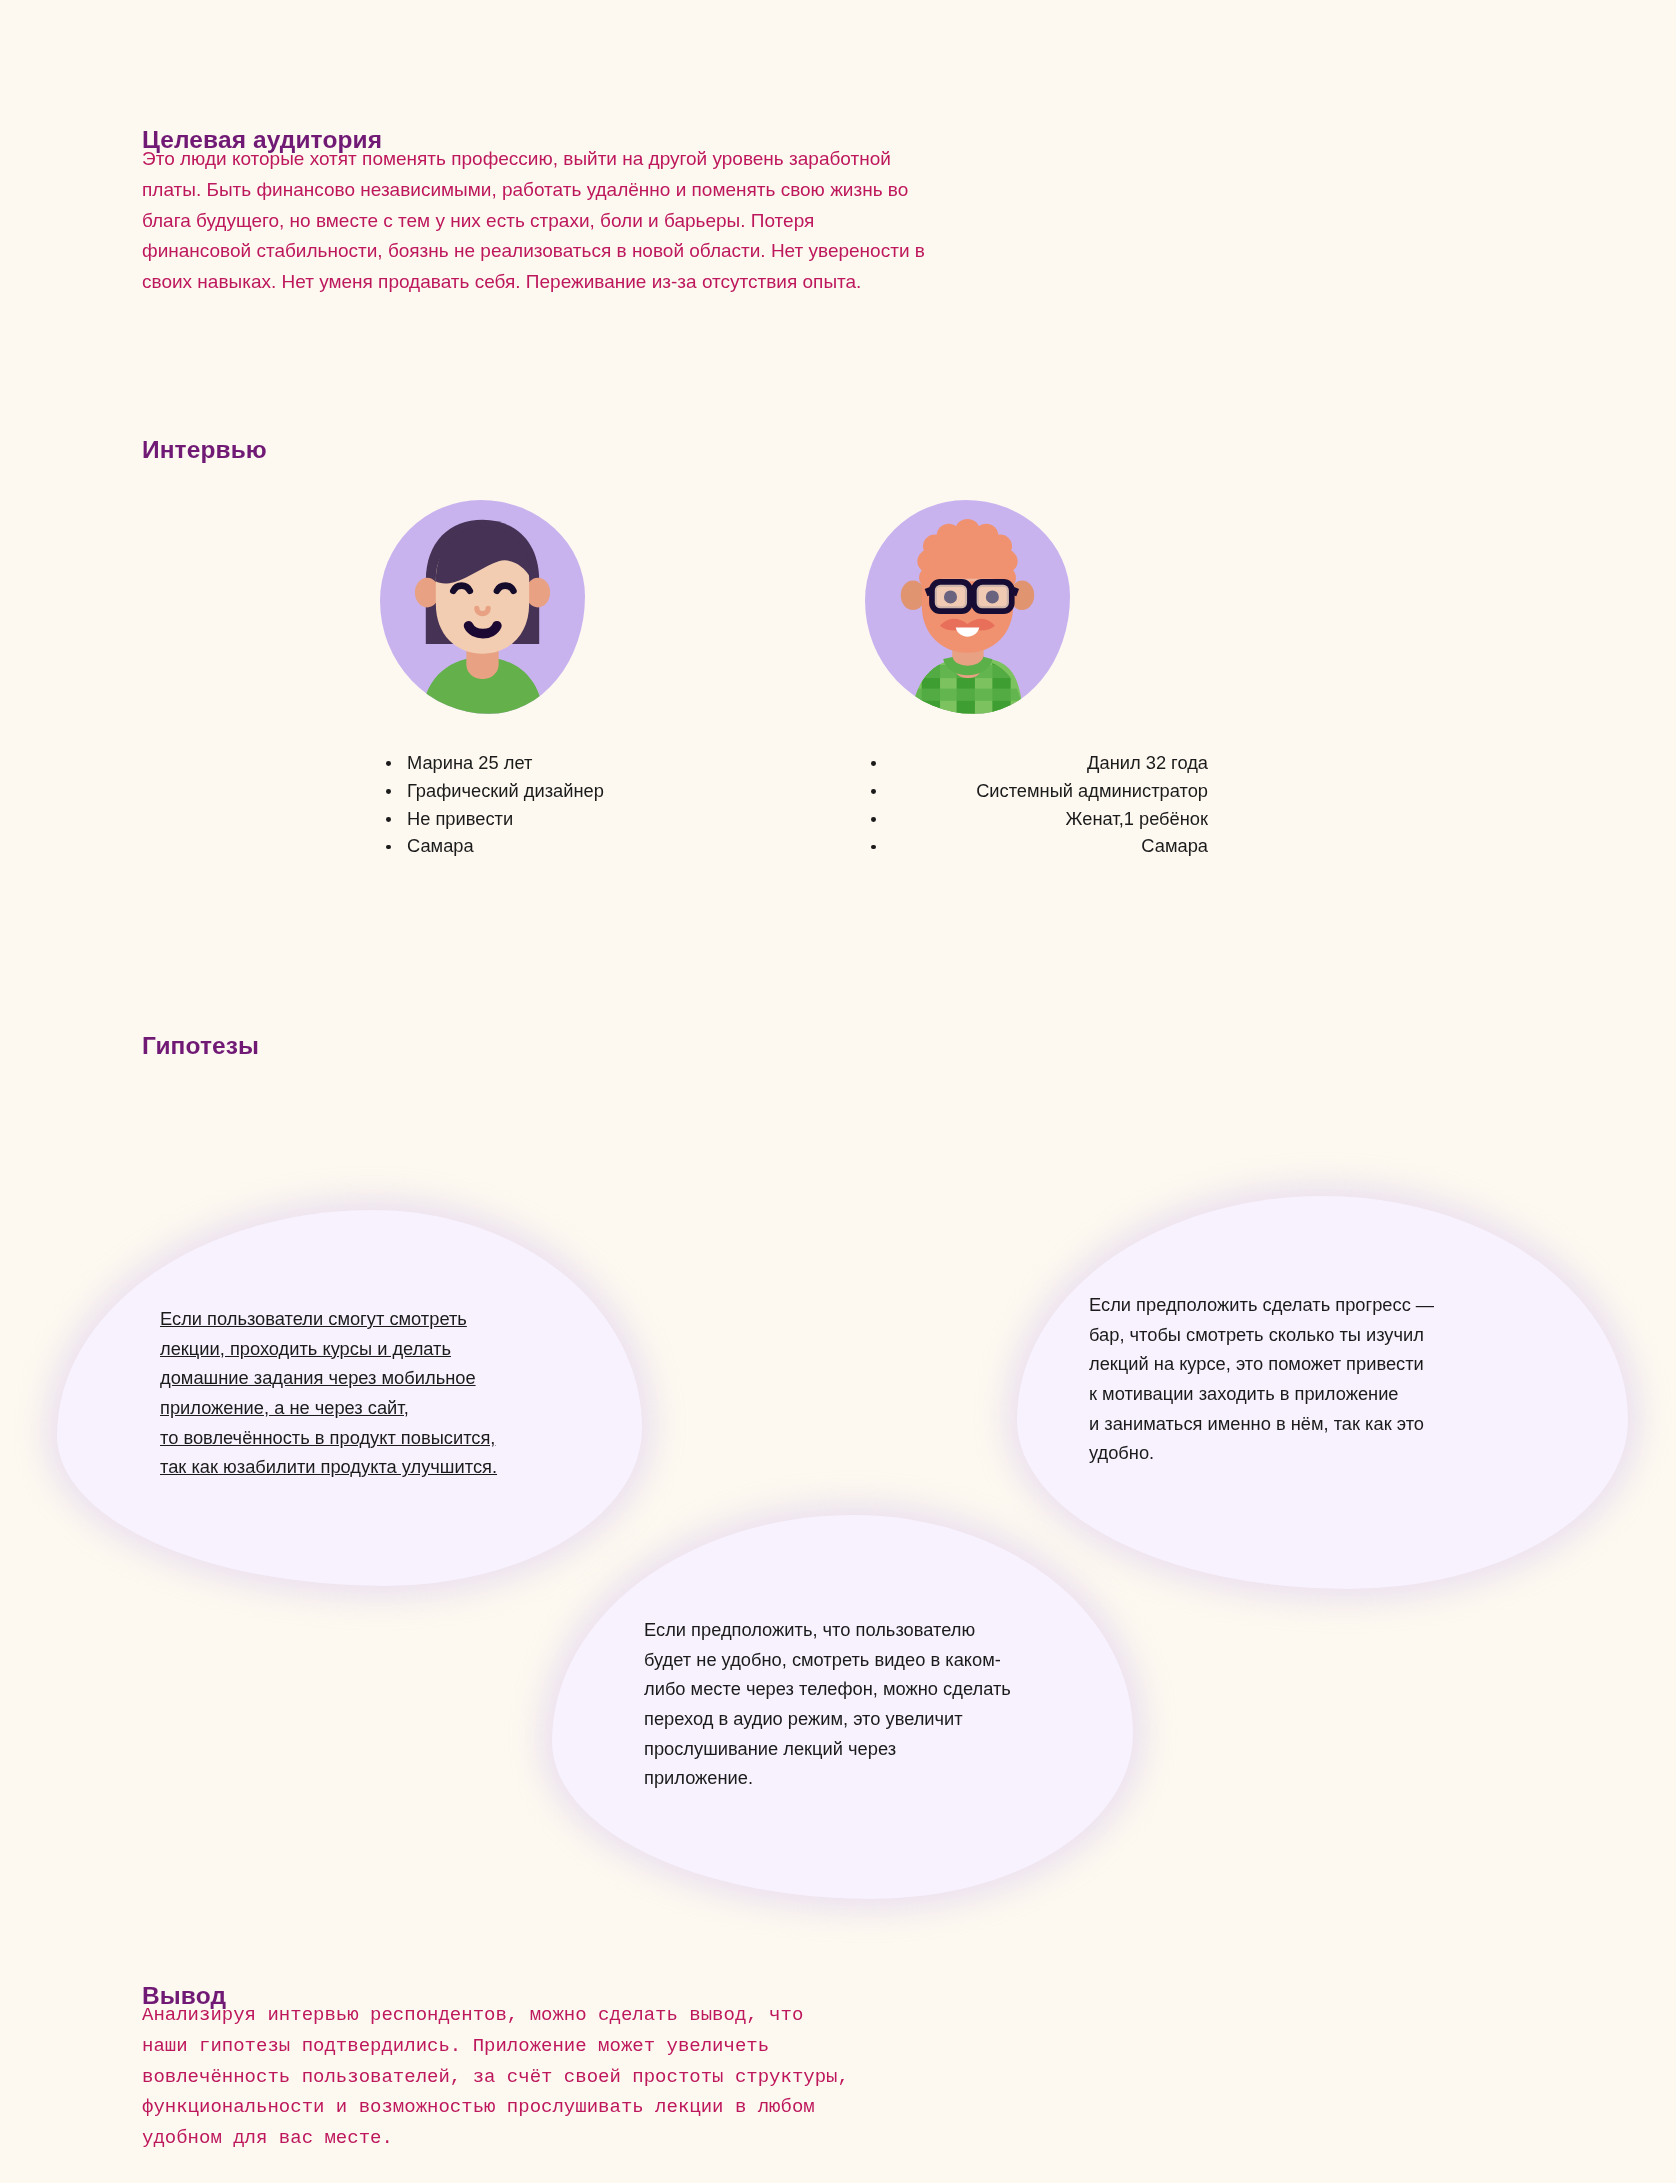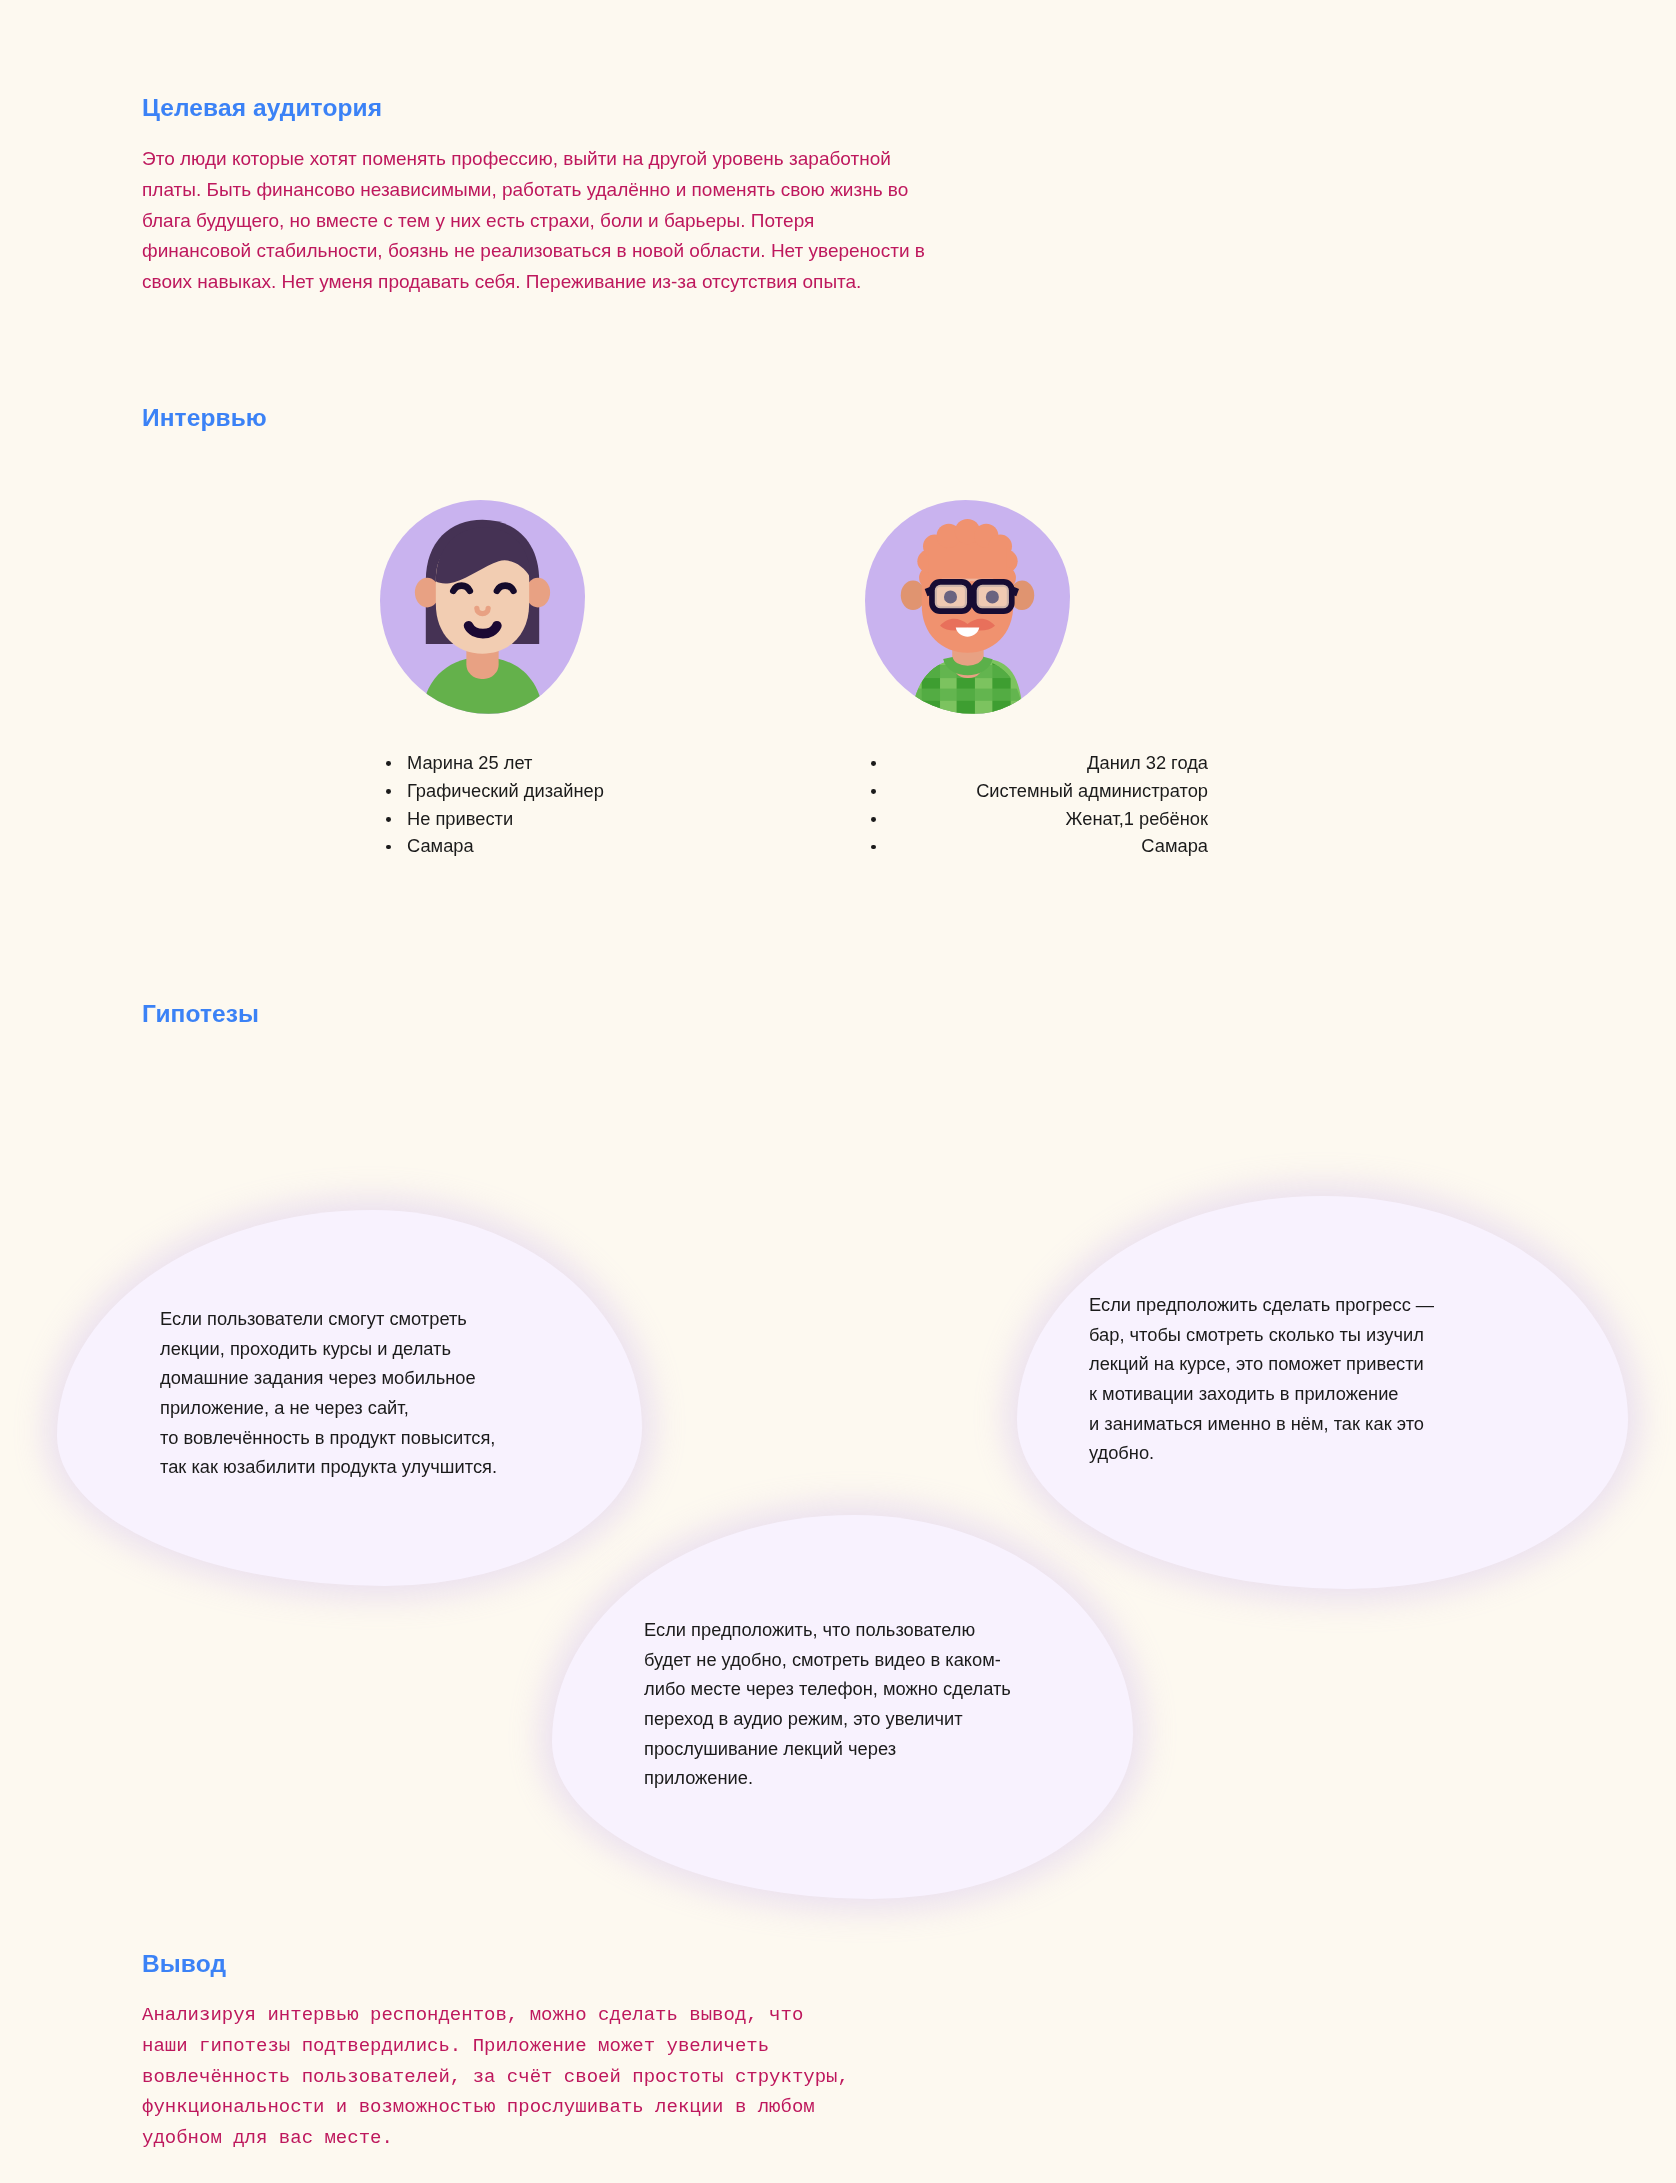--- a/index.html
+++ b/index.html
@@ -15,25 +15,26 @@
     position: relative;
     width: 1677px;
     height: 2263px;
     background: #FDF9F0;
     overflow: hidden;
   }
 
   
   .section-heading {
     position: absolute;
-    color: #3b82f6;
+    color: #701a75;
     font-size: 24.5px;
     font-weight: 700;
     letter-spacing: 0.1px;
     white-space: nowrap;
+    margin-top: 32px;
   }
   .body-copy {
     position: absolute;
     color: #be185d;
     font-size: 19px;
     line-height: 1.62;
     font-weight: 400;
   }
   .sub-heading-bold {
     position: absolute;
@@ -258,21 +259,21 @@
       <li>Системный администратор</li>
       <li>Женат,1 ребёнок</li>
       <li>Самара</li>
     </ul>
   </div>
 
   <div class="section-heading" id="hyp-heading">Гипотезы</div>
 
   <div class="cloud" id="cloud-1">
     <div class="cloud-shape"></div>
-    <div class="cloud-text" style="left:103px; top:94px;">Если пользователи смогут смотреть
+    <div class="cloud-text" style="left:103px; top:94px;text-decoration:underline;">Если пользователи смогут смотреть
 лекции, проходить курсы и делать
 домашние задания через мобильное
 приложение, а не через сайт,
 то вовлечённость в продукт повысится,
 так как юзабилити продукта улучшится.</div>
   </div>
 
   <div class="cloud" id="cloud-3">
     <div class="cloud-shape"></div>
     <div class="cloud-text">Если предположить, что пользователю

